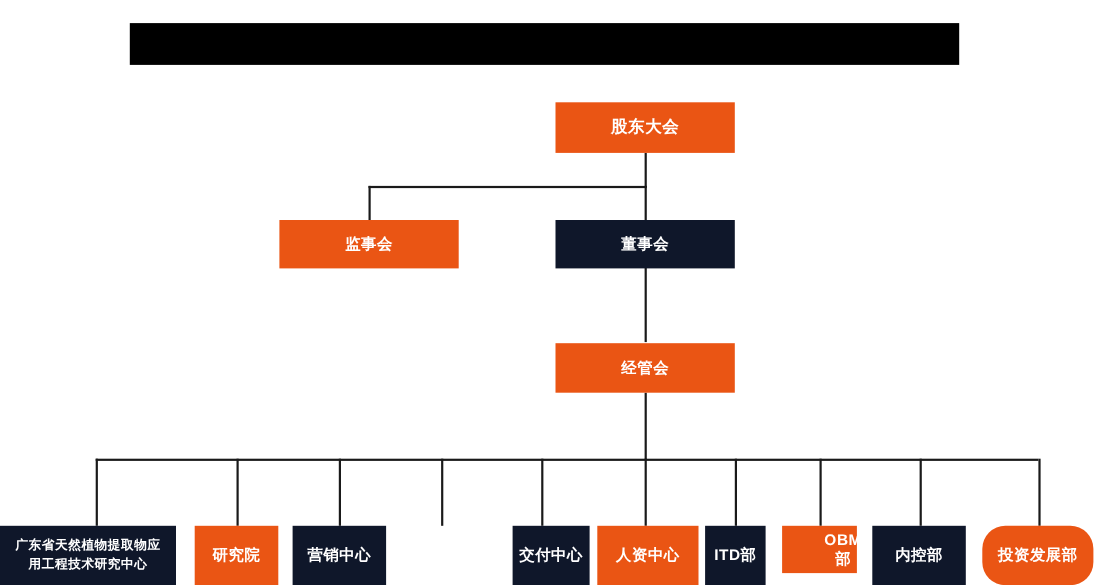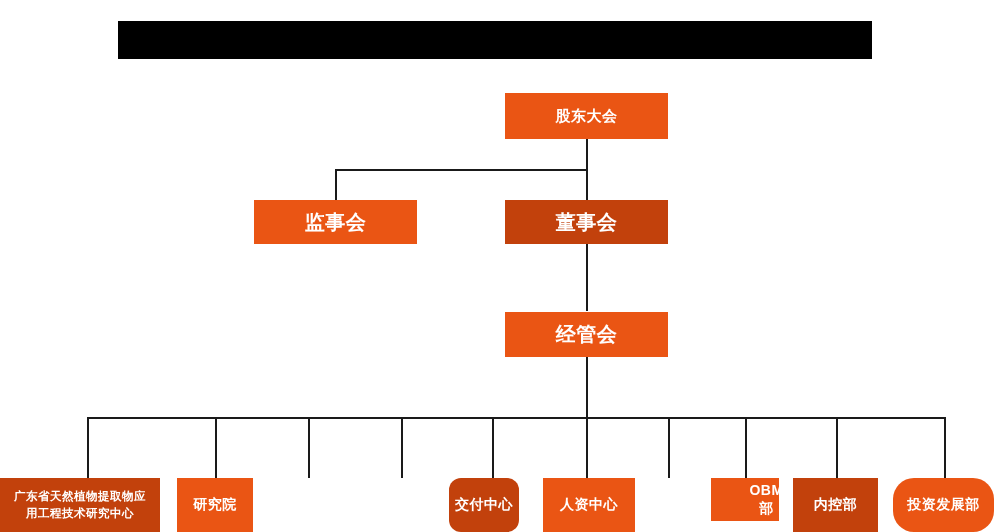--- a/index.html
+++ b/index.html
@@ -45,27 +45,27 @@
     align-items: center;
     justify-content: center;
     text-align: center;
     color: #ffffff;
     font-weight: bold;
     letter-spacing: 0.5px;
     line-height: 1.25;
     user-select: none;
   }
   .node.dark  { background: #EA5514; }
-  .node.light { background: #c2410c; }
+  .node.light { background: #0f172a; }
 
   .node .label { display: block; padding: 0 4px; }
 
   
   .n-top    { font-size: 15px; text-align: right; }
-  .n-mid    { font-size: 20px; }
+  .n-mid    { font-size: 14px; }
   .n-dept   { font-size: 14px; }
   .n-dept-sm{ font-size: 11.5px; font-weight: bold; line-height: 1.45; }
 </style>
 </head>
 <body>
 
 <div id="canvas">
 
   <div class="title-banner"></div>
 
@@ -113,30 +113,36 @@
     <span class="label">
       <span>广东省天然植物提取物应</span><br>
       <span>用工程技术研究中心</span>
     </span>
   </div>
 
   <div class="node dark n-dept" style="left:177px; top:478px; width:76px; height:54px;">
     <span class="label">研究院</span>
   </div>
 
+  <div class="node light n-dept" style="left:266px; top:478px; width:85px; height:54px;">
+    <span class="label">营销中心</span>
+  </div>
 
 
-  <div class="node light n-dept" style="left:449px; top:478px; width:70px; height:54px;border-radius:12px;">
+  <div class="node light n-dept" style="left:466px; top:478px; width:70px; height:54px;">
     <span class="label">交付中心</span>
   </div>
 
   <div class="node dark n-dept" style="left:543px; top:478px; width:92px; height:54px;">
     <span class="label">人资中心</span>
   </div>
 
+  <div class="node light n-dept" style="left:641px; top:478px; width:55px; height:54px;">
+    <span class="label">ITD部</span>
+  </div>
 
   <div class="node dark n-dept" style="left:711px; top:478px; width:68px; height:43px;padding-left:43px;">
     <span class="label">OBM部</span>
   </div>
 
   <div class="node light n-dept" style="left:793px; top:478px; width:85px; height:54px;">
     <span class="label">内控部</span>
   </div>
 
   <div class="node dark n-dept" style="left:893px; top:478px; width:101px; height:54px;border-radius:21px;">

